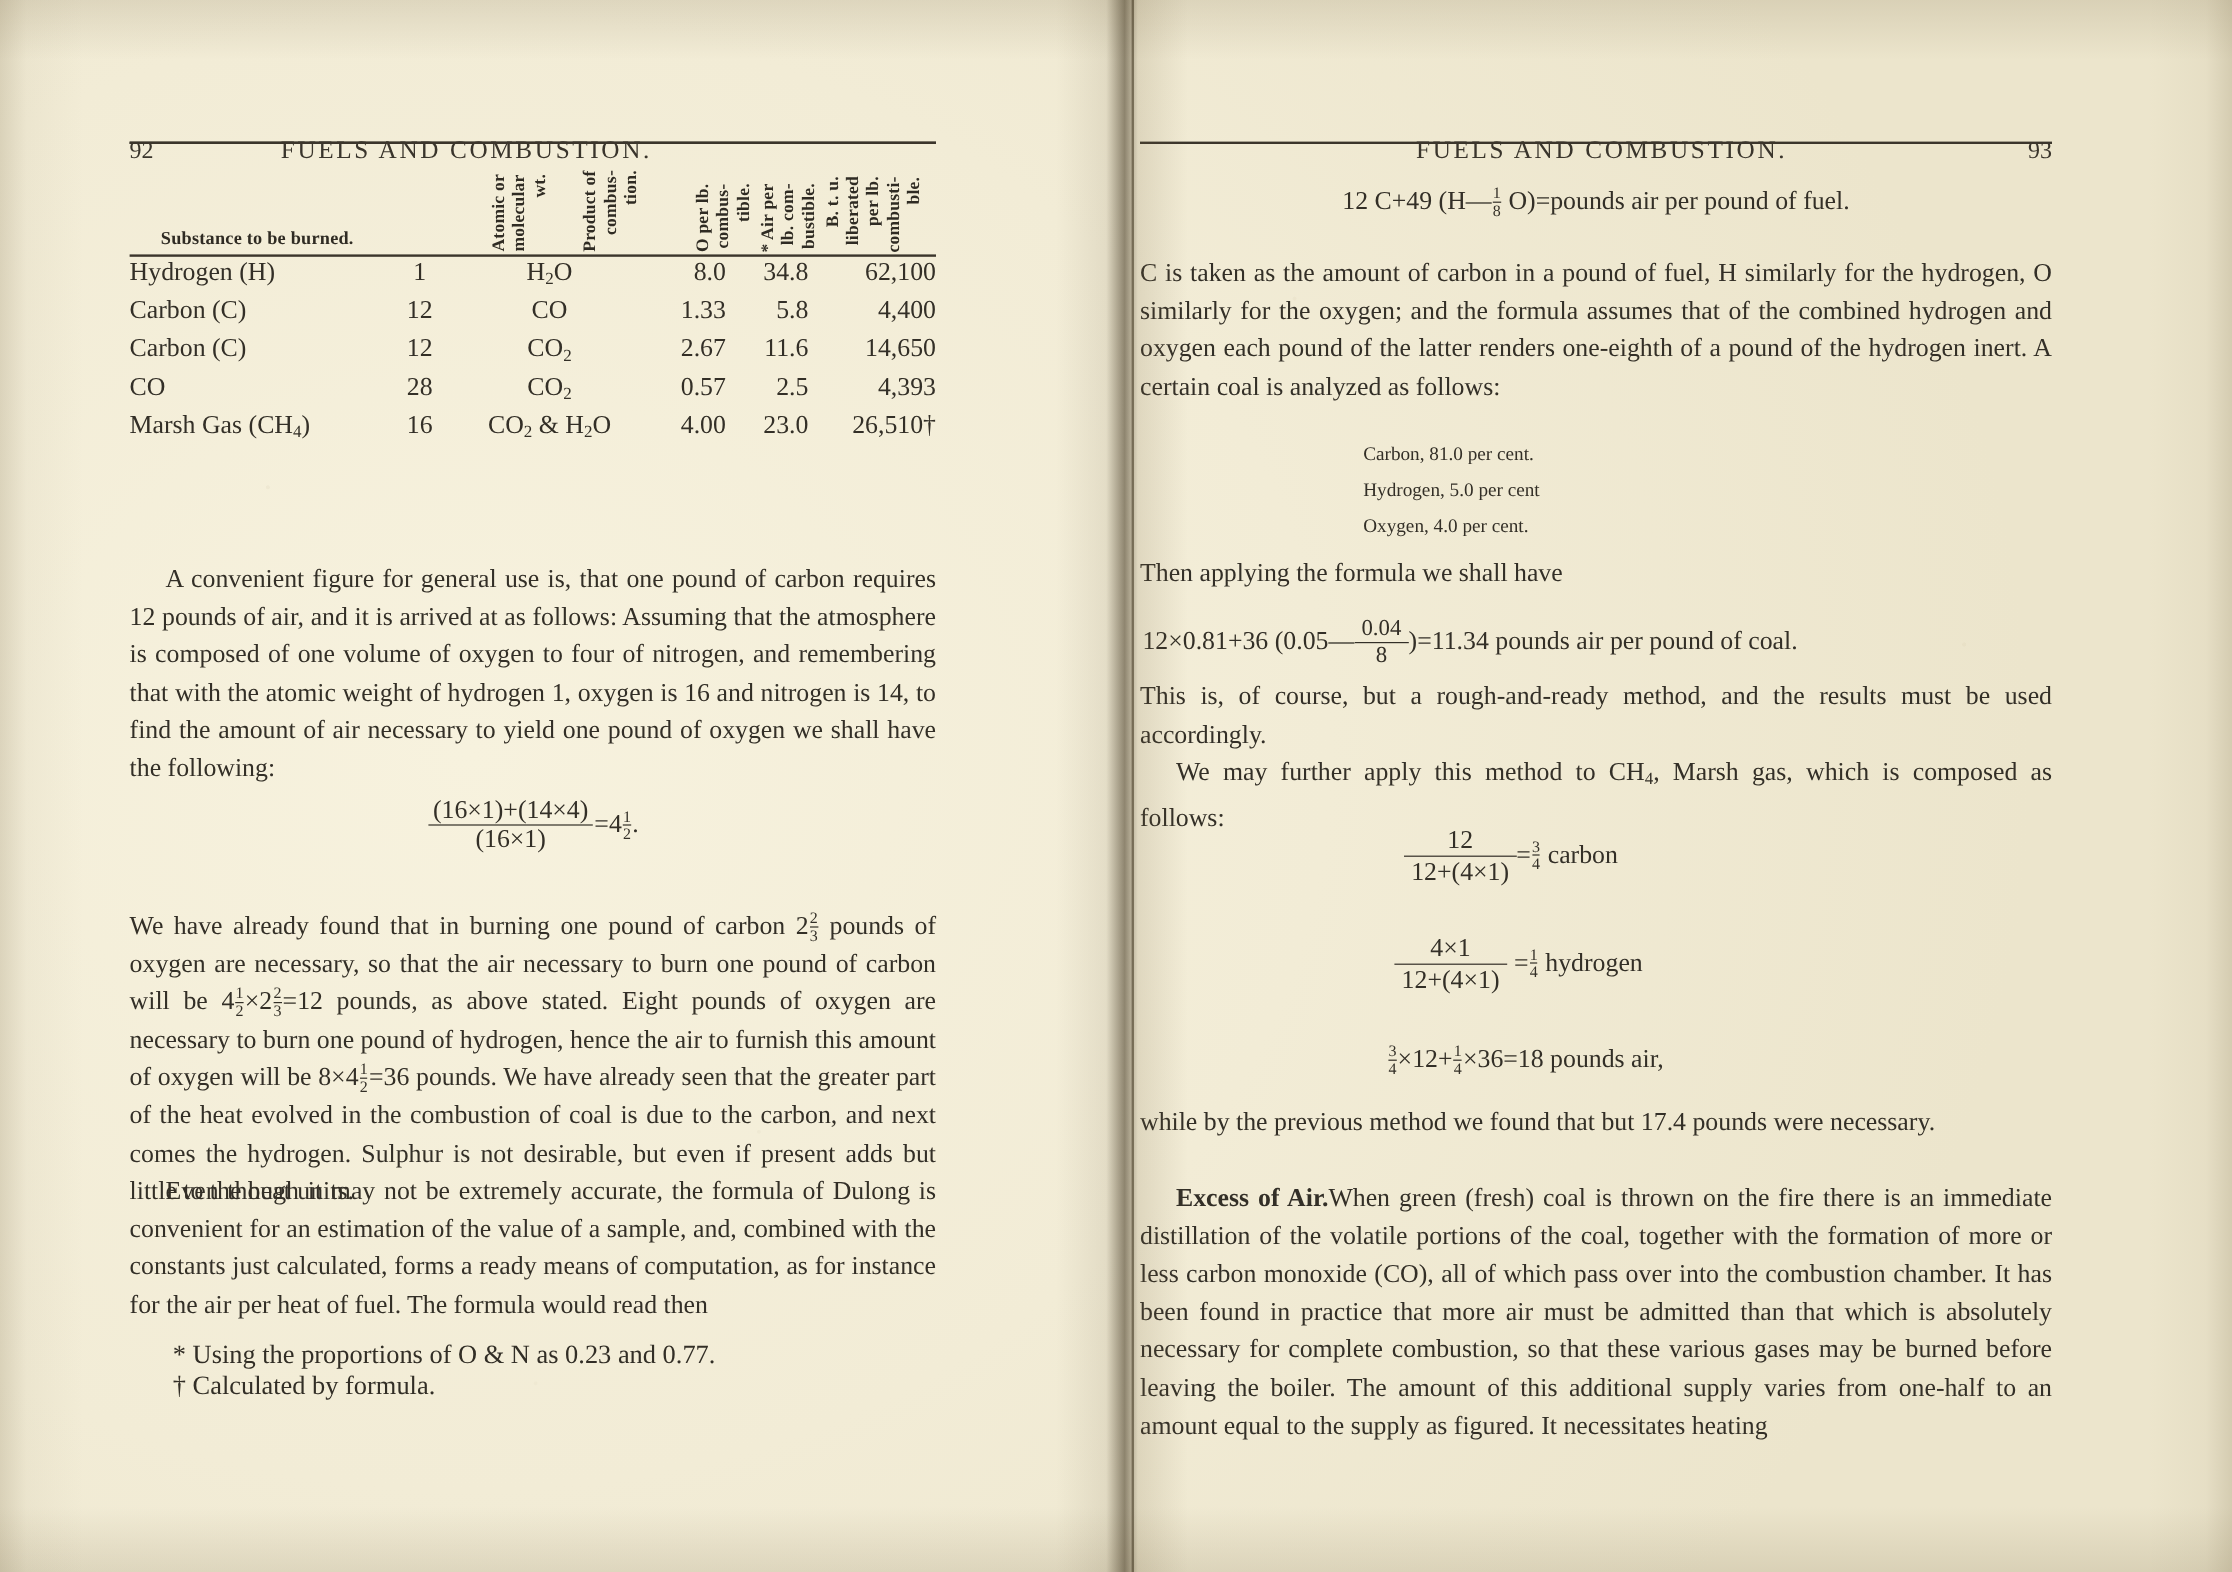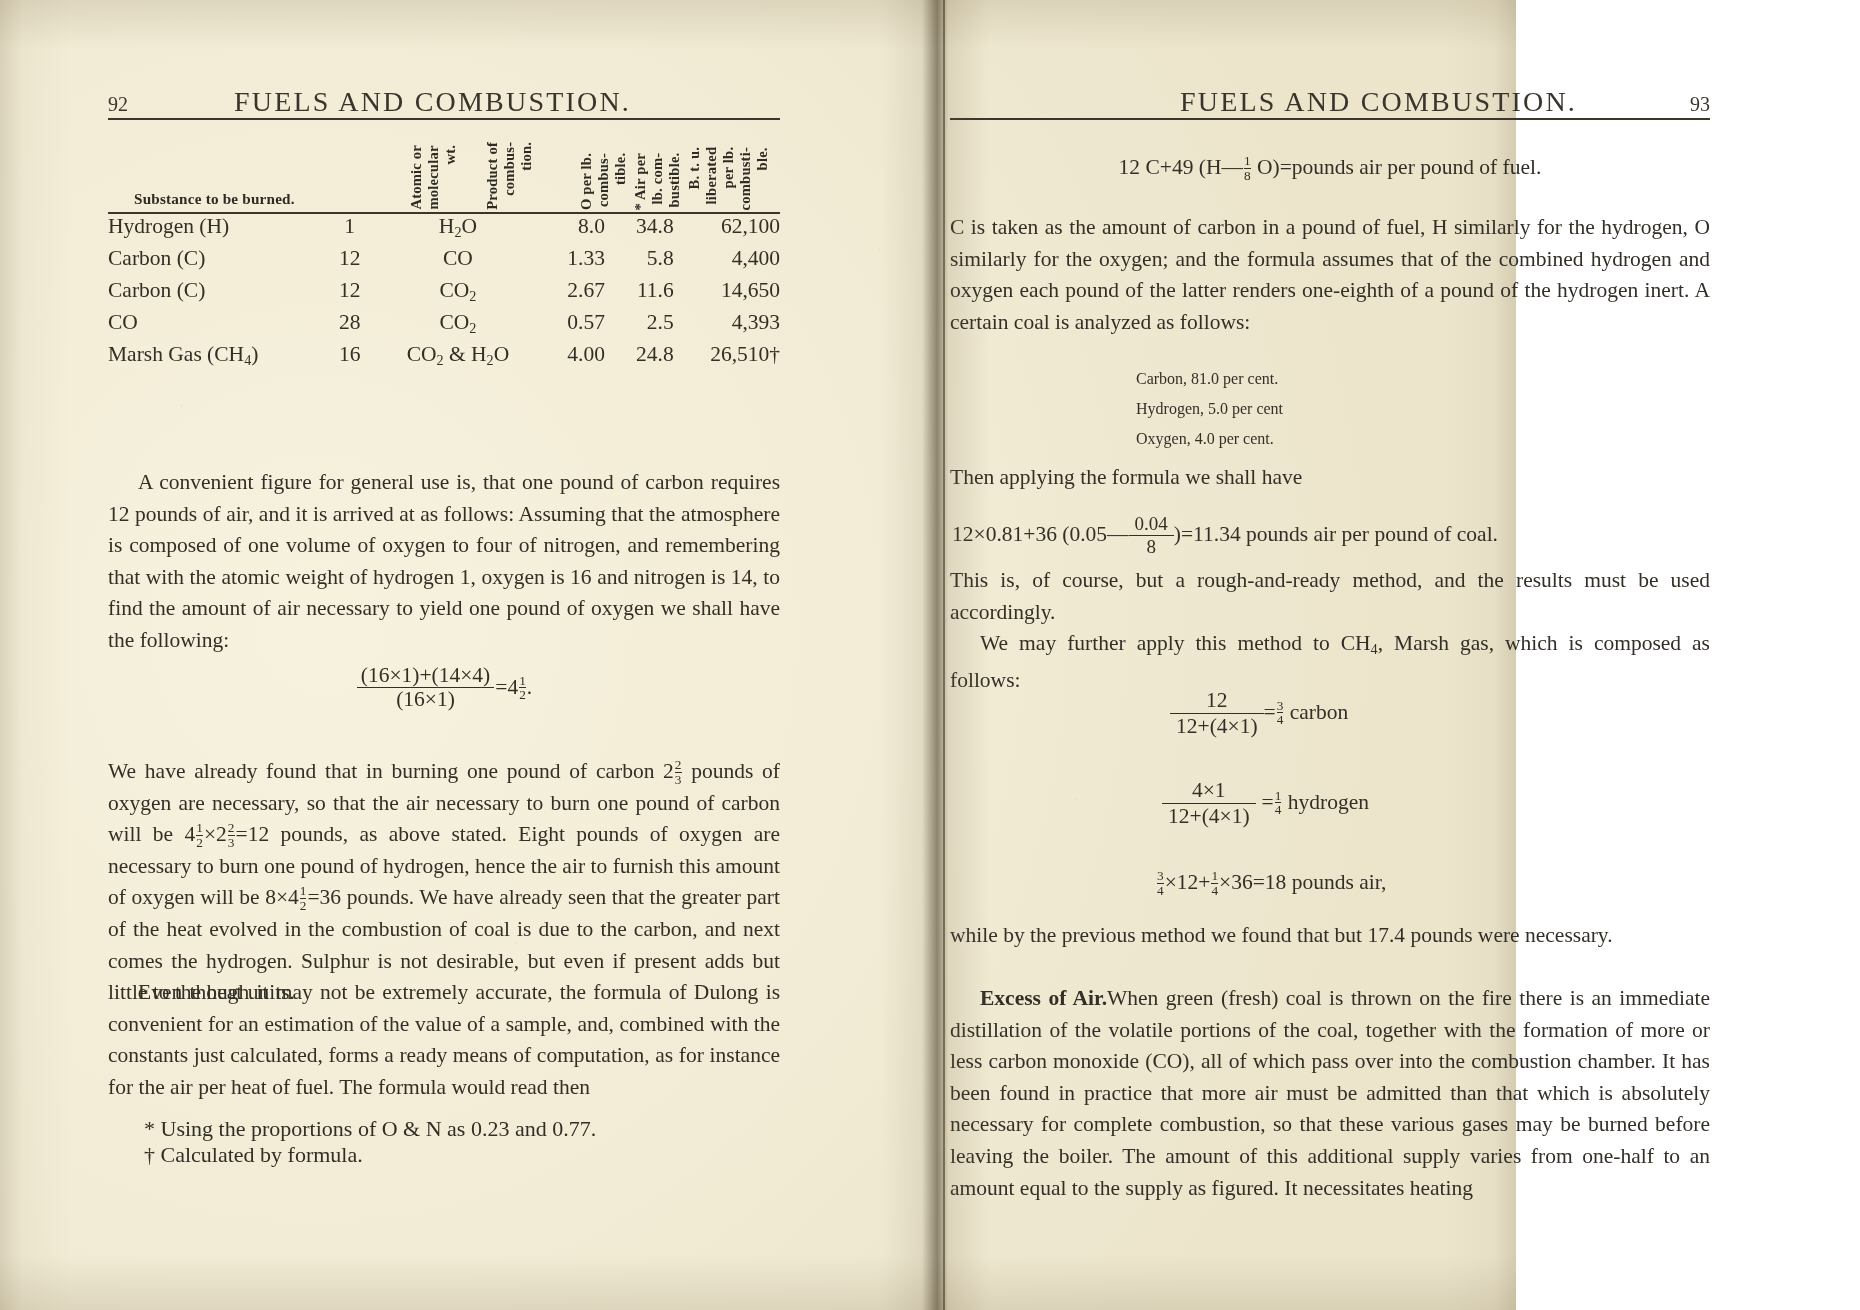--- a/index.html
+++ b/index.html
@@ -11,21 +11,21 @@
     width: 1860px;
     height: 1310px;
     overflow: hidden;
     font-family: "Liberation Serif", "DejaVu Serif", serif;
     color: #2b2822;
   }
 
   
   #spread {
     position: relative;
-    width: 1516px;
+    width: 1860px;
     height: 1310px;
     background: #f3eed9;
     background-image:
       radial-gradient(ellipse 70% 85% at 21% 48%, #f7f2de 0%, #f2ecd6 55%, #ece5cc 100%),
       radial-gradient(ellipse 70% 85% at 79% 48%, #f7f2de 0%, #f2ecd6 55%, #ece5cc 100%);
   }
 
   
   #spread::before {
     content: "";
@@ -80,23 +80,24 @@
     font-size: 22.5px;
     letter-spacing: 1.6px;
     color: #3a352c;
   }
   .runhead .folio {
     font-size: 20px;
     letter-spacing: 0;
     color: #3a352c;
   }
   .runhead .title {
-    font-size: 28px;
+    font-size: 21px;
     letter-spacing: 2.2px;
     white-space: nowrap;
+    margin-top: 27px;
   }
 
   .rule {
     position: absolute;
     height: 2px;
     background: #3b352b;
   }
 
   
   .para {
@@ -318,21 +319,21 @@
               <td class="c-prod">CO<sub>2</sub></td>
               <td class="c-o">0.57</td>
               <td class="c-air">2.5</td>
               <td class="c-btu">4,393</td>
             </tr>
             <tr>
               <td class="c-sub">Marsh Gas  (CH<sub>4</sub>)</td>
               <td class="c-wt">16</td>
               <td class="c-prod">CO<sub>2</sub> &amp; H<sub>2</sub>O</td>
               <td class="c-o">4.00</td>
-              <td class="c-air">24.8</td>
+              <td class="c-air">23.0</td>
               <td class="c-btu">26,510†</td>
             </tr>
           </tbody>
       </table>
     </div>
 
     <div class="para hang" style="left:108px; top:467px; width:672px;">A convenient figure for general use is, that one pound of carbon requires 12 pounds of air, and it is arrived at as follows: Assuming that the atmosphere is composed of one volume of oxygen to four of nitrogen, and remembering that with the atomic weight of hydrogen 1, oxygen is 16 and nitrogen is 14, to find the amount of air necessary to yield one pound of oxygen we shall have the following:</div>
 
     <div class="centered" style="left:108px; top:665px; width:672px;">
       <span class="frac" style="font-size:21.5px;">

